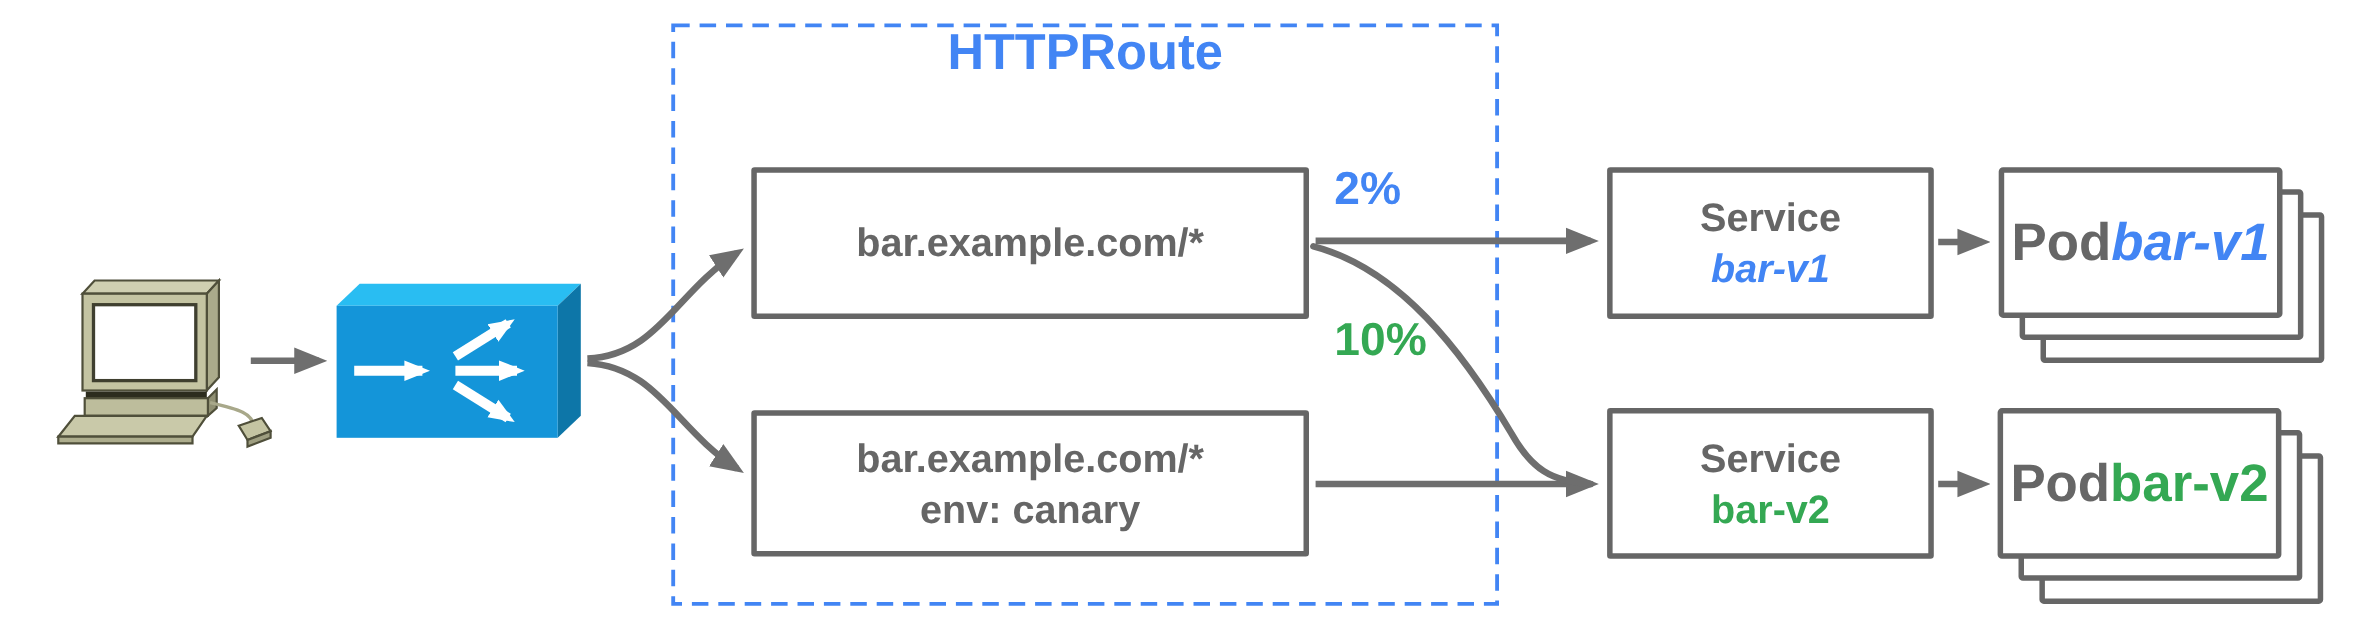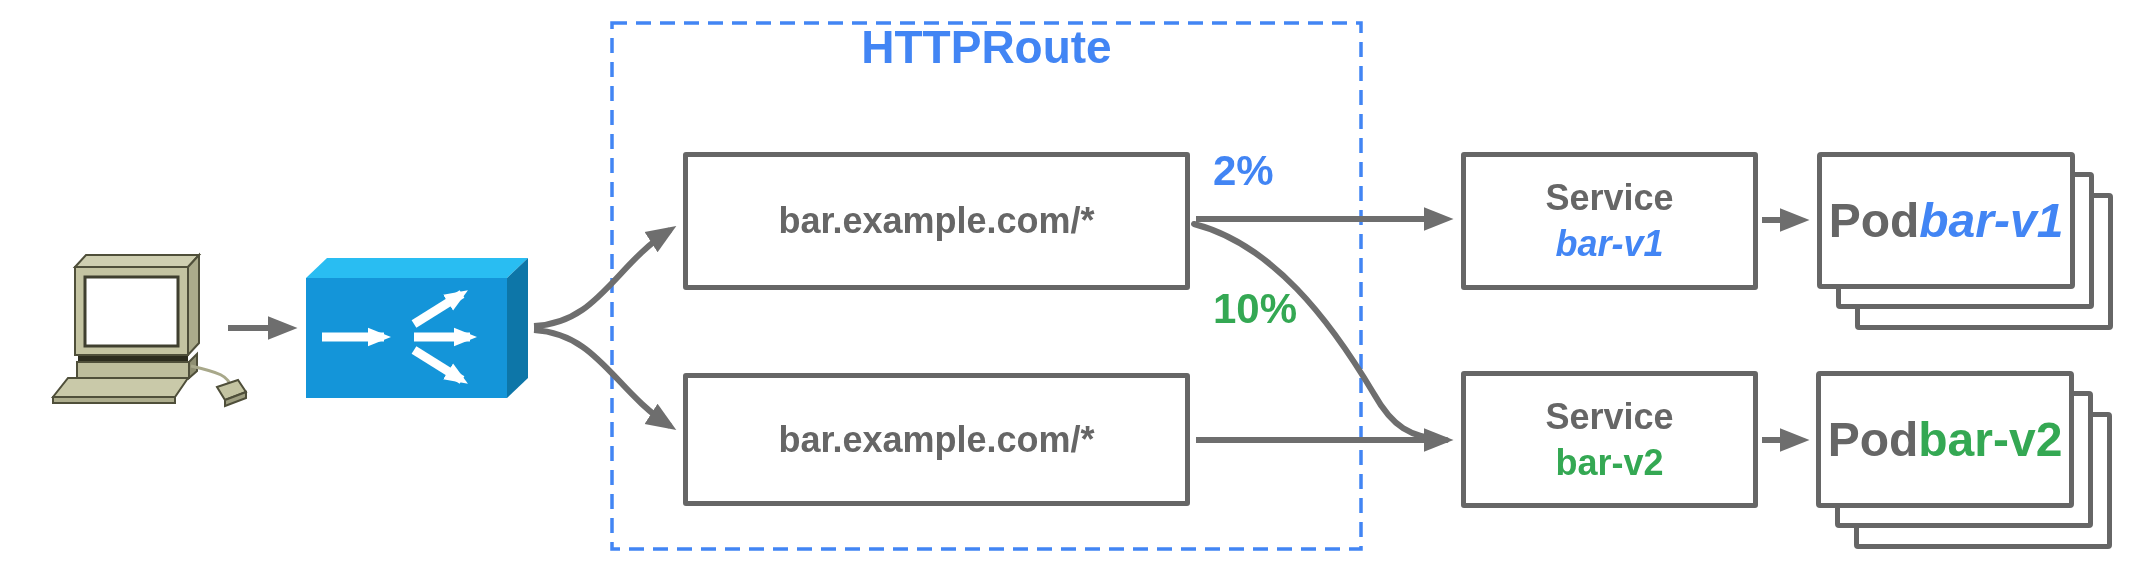--- a/index.html
+++ b/index.html
@@ -95,20 +95,21 @@
 
   <div class="group-title">
     <div>HTTPRoute</div>
   </div>
 
   <div class="box route1">
     <div>bar.example.com/*</div>
   </div>
   <div class="box route2">
     <div>bar.example.com/*</div>
+    <div>env: canary</div>
   </div>
 
   <div class="weight w90">2%</div>
   <div class="weight w10">10%</div>
 
   <div class="box service1">
     <div>Service</div>
     <div class="blue">bar-v1</div>
   </div>
   <div class="box service2">

